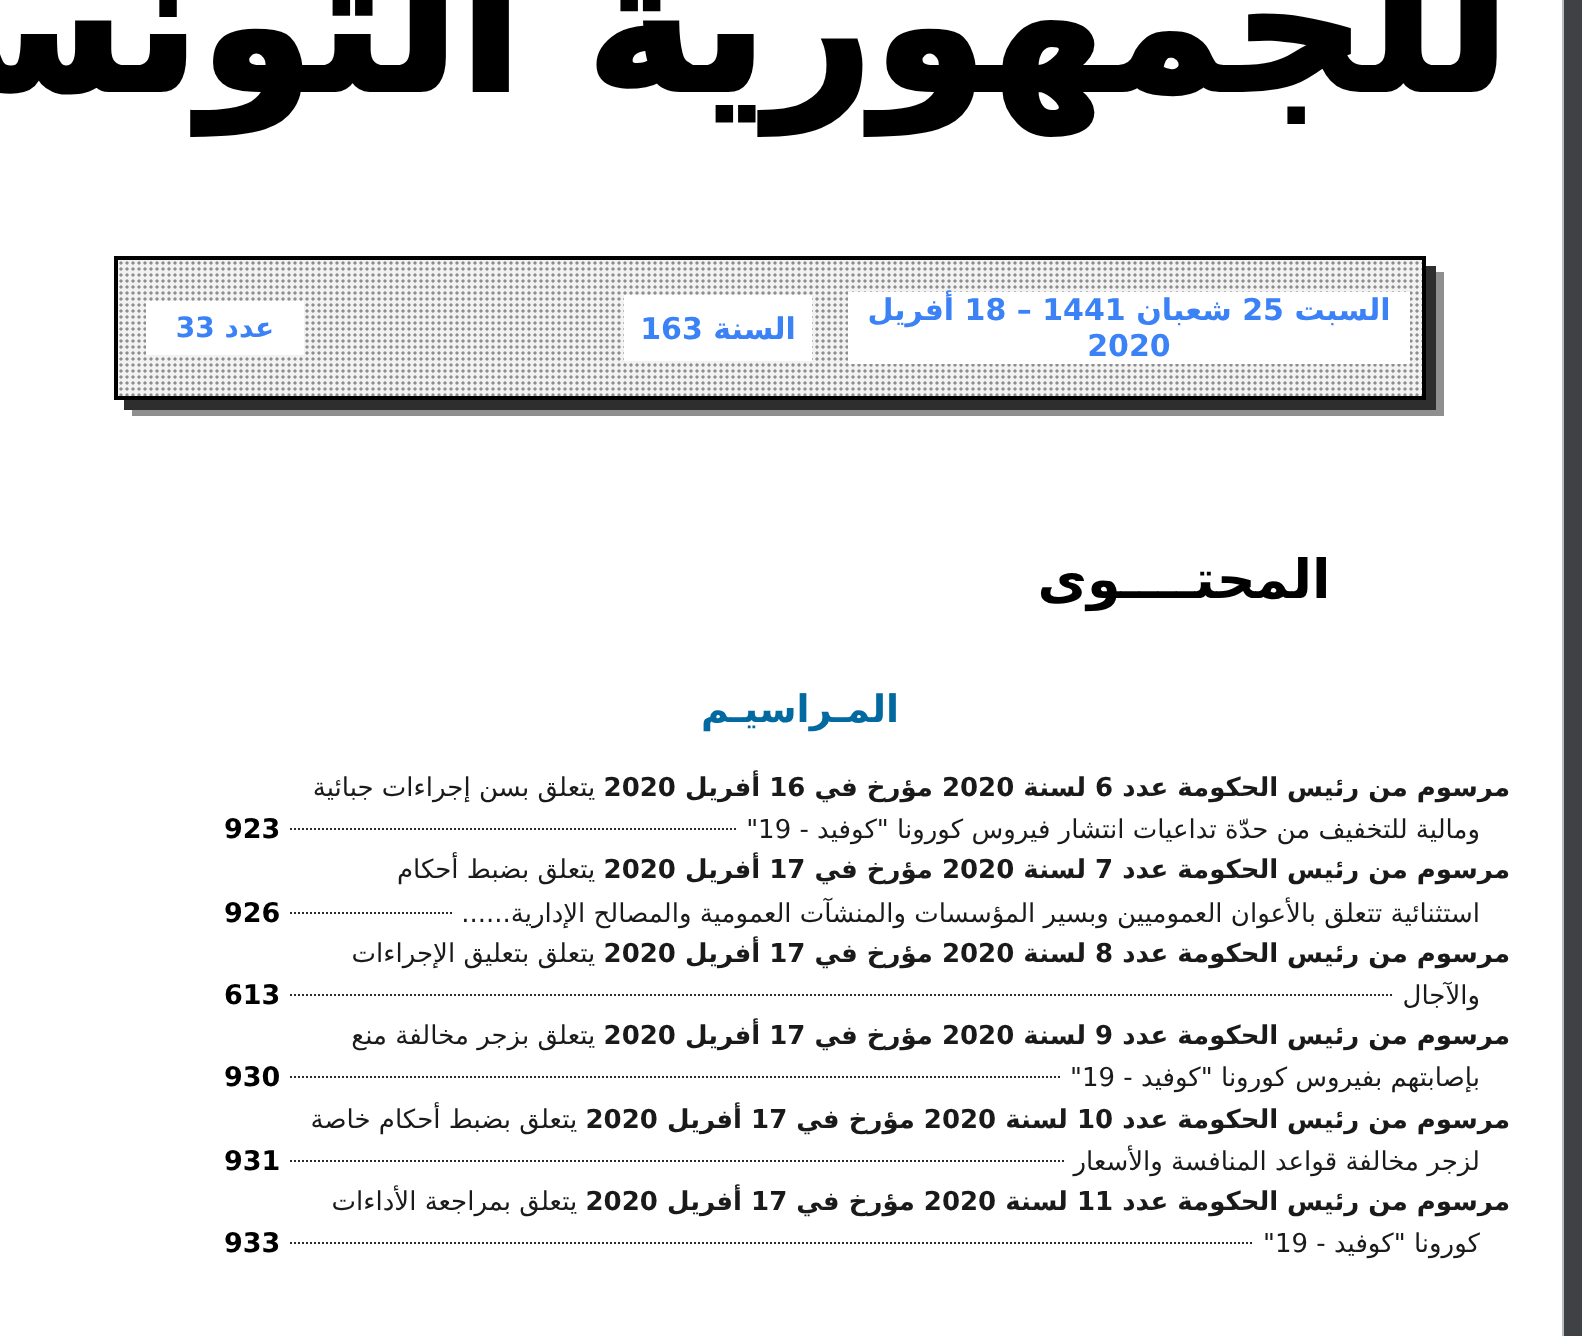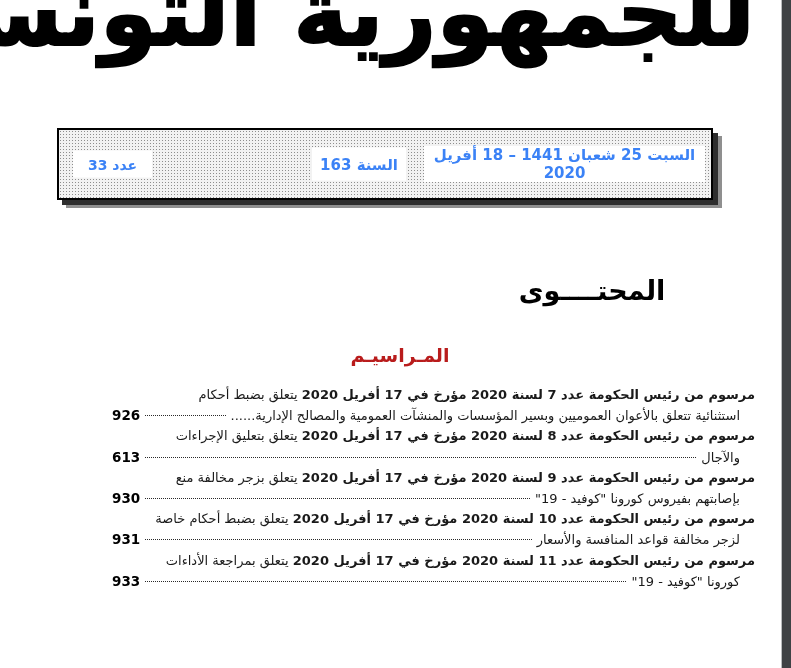--- a/index.html
+++ b/index.html
@@ -84,23 +84,31 @@
   <div class="masthead">للجمهوريّة التونسية</div>
 
   <div class="header-box">
     <div class="label-box date">السبت 25 شعبان 1441 – 18 أفريل 2020</div>
     <div class="label-box year">السنة 163</div>
     <div class="label-box num">عدد 33</div>
   </div>
 
   <h1 class="contents-title">المحتــــوى</h1>
 
-  <h2 class="section-title" id="section-title" style="color: #b91c1c;">المـراسيـم</h2>
+  <h2 class="section-title" id="section-title" style="color: #0369a1;">المـراسيـم</h2>
 
   <div class="entries" id="entries">
+      <div class="entry">
+        <div class="line"><span class="txt"><b>مرسوم من رئيس الحكومة عدد 6 لسنة 2020 مؤرخ في 16 أفريل 2020</b> يتعلق بسن إجراءات جبائية</span></div>
+        <div class="line cont last">
+          <span class="txt">ومالية للتخفيف من حدّة تداعيات انتشار فيروس كورونا "كوفيد - 19" </span>
+          <span class="leader"></span>
+          <span class="pagenum">923</span>
+        </div>
+      </div>
       <div class="entry">
         <div class="line"><span class="txt"><b>مرسوم من رئيس الحكومة عدد 7 لسنة 2020 مؤرخ في 17 أفريل 2020</b> يتعلق بضبط أحكام</span></div>
         <div class="line cont last">
           <span class="txt">استثنائية تتعلق بالأعوان العموميين وبسير المؤسسات والمنشآت العمومية والمصالح الإدارية......</span>
           <span class="leader"></span>
           <span class="pagenum">926</span>
         </div>
       </div>
       <div class="entry">
         <div class="line"><span class="txt"><b>مرسوم من رئيس الحكومة عدد 8 لسنة 2020 مؤرخ في 17 أفريل 2020</b> يتعلق بتعليق الإجراءات</span></div>

